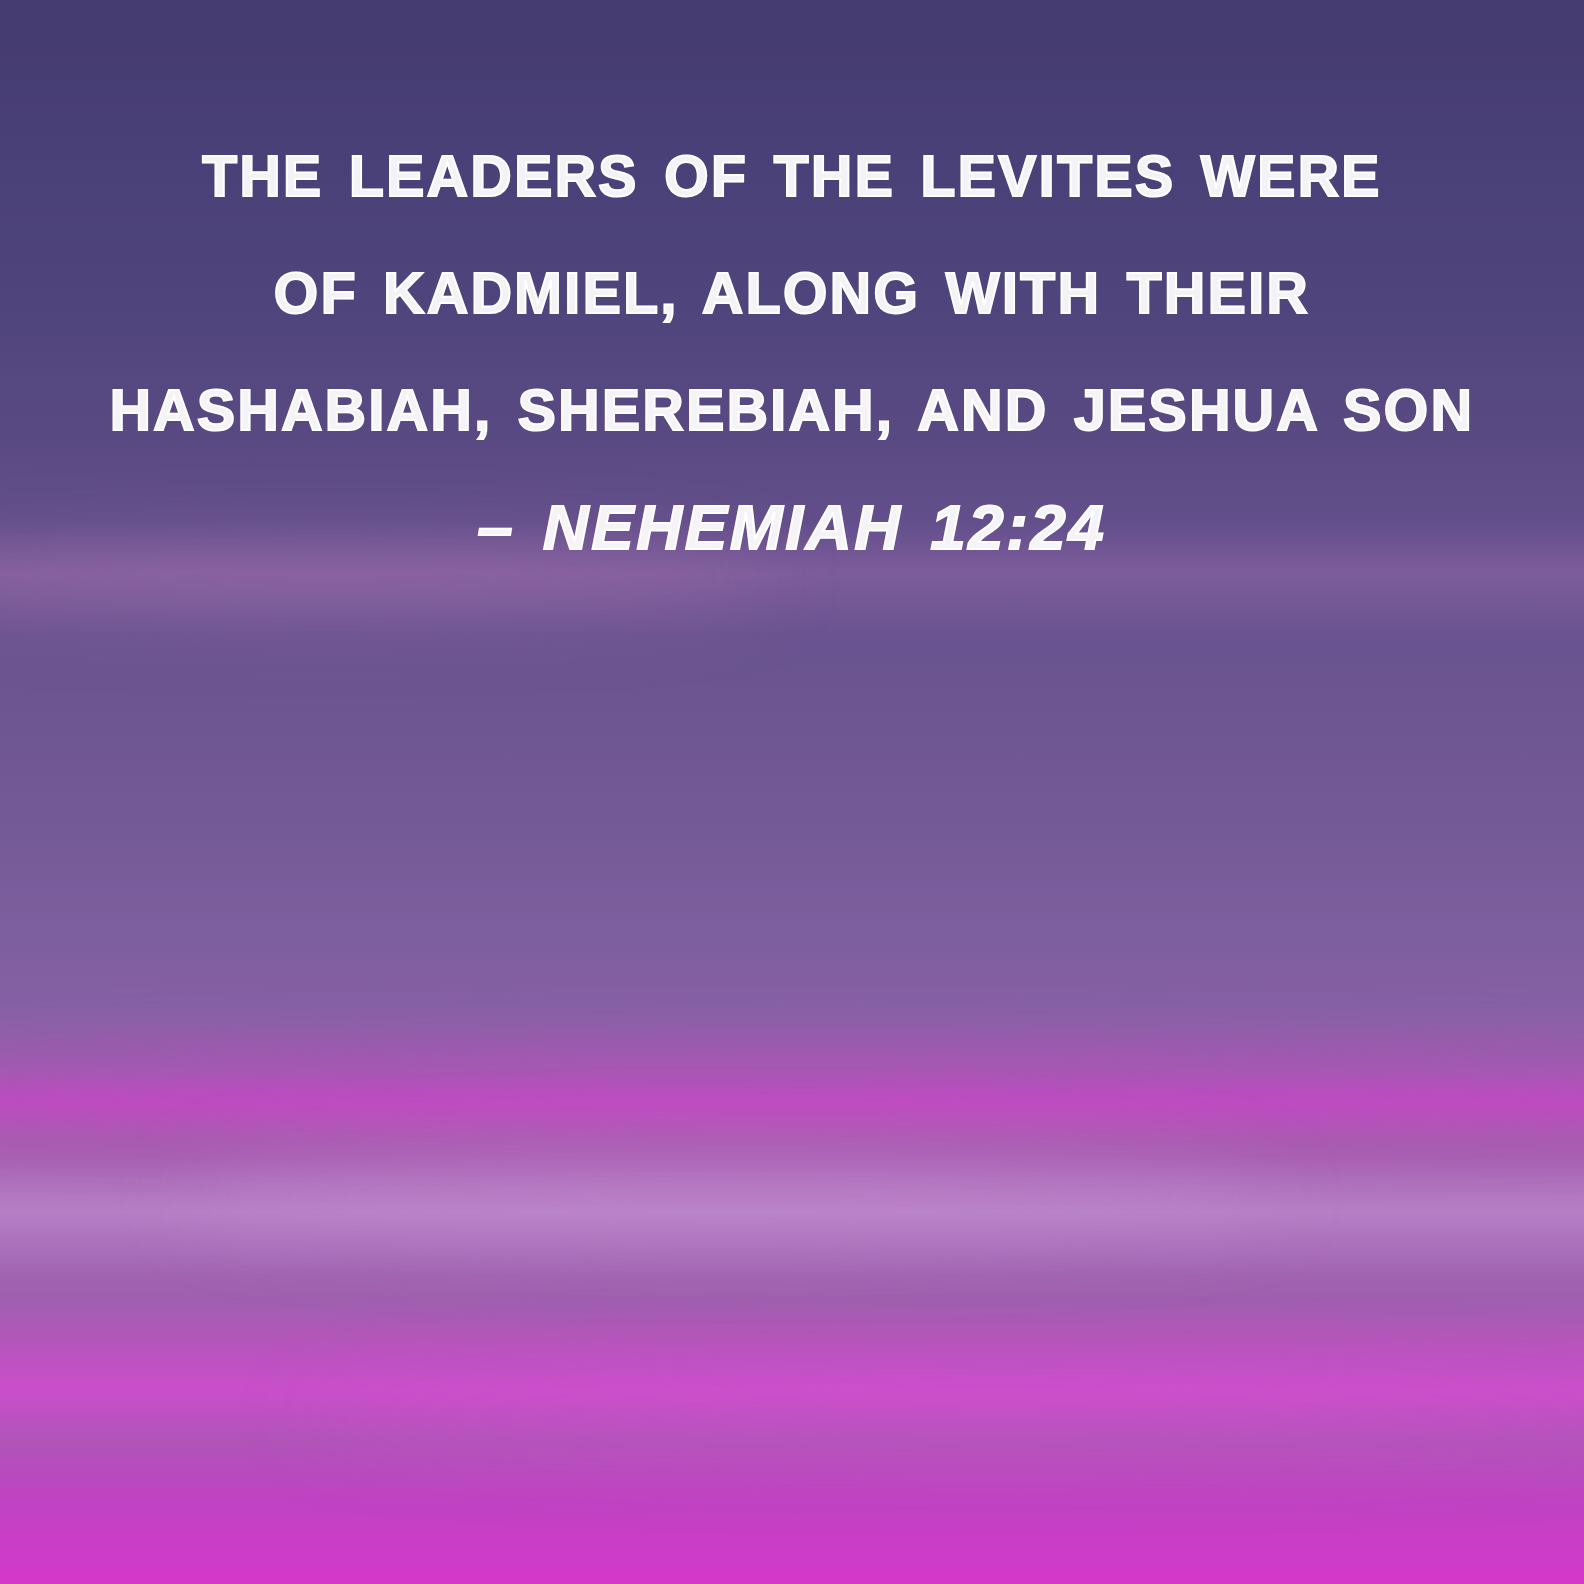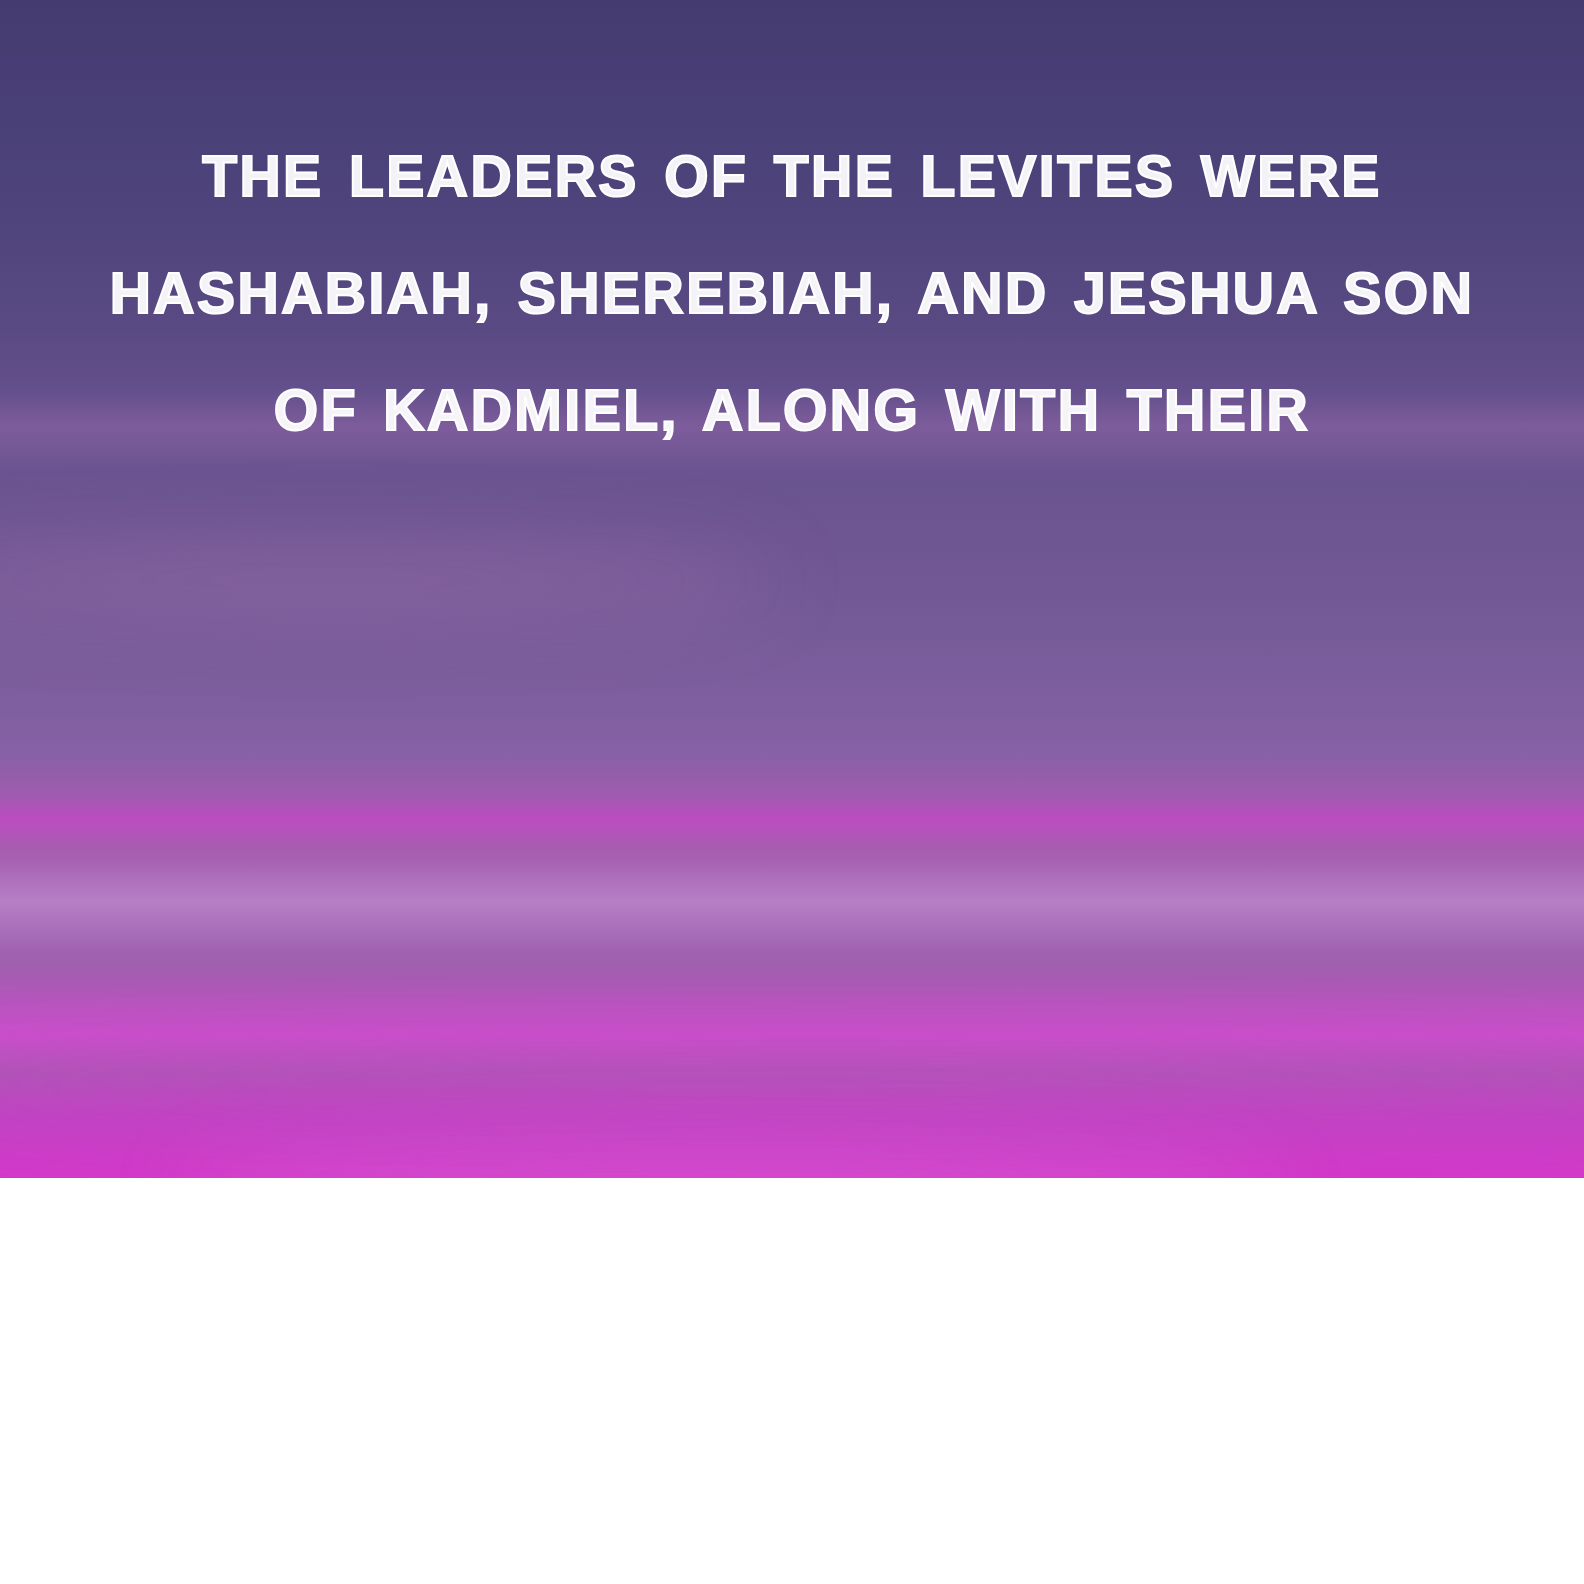--- a/index.html
+++ b/index.html
@@ -8,21 +8,21 @@
   }
   body {
     width: 1584px;
     height: 1584px;
     overflow: hidden;
     font-family: "Liberation Sans", sans-serif;
   }
   .card {
     position: relative;
     width: 1584px;
-    height: 1178px;
+    height: 1584px;
     overflow: hidden;
   }
   
   .sky {
     position: absolute;
     inset: 0;
     background-image:
       
       linear-gradient(180deg,
         rgba(226, 138, 204, 0.00) 33.0%,
@@ -114,16 +114,17 @@
 <div class="card">
   <div class="sky">
     <div class="cloud cloud-1"></div>
     <div class="cloud cloud-2"></div>
     <div class="cloud cloud-3"></div>
     <div class="cloud cloud-4"></div>
   </div>
 
   <div class="quote">
     <div class="quote-line">THE LEADERS OF THE LEVITES WERE</div>
+    <div class="quote-line">OF KADMIEL, ALONG WITH THEIR</div>
     <div class="quote-line">HASHABIAH, SHEREBIAH, AND JESHUA SON</div>
-    <div class="quote-line">OF KADMIEL, ALONG WITH THEIR</div>
+    <div class="quote-line reference">– NEHEMIAH 12:24</div>
   </div>
 </div>
 
 </body></html>

